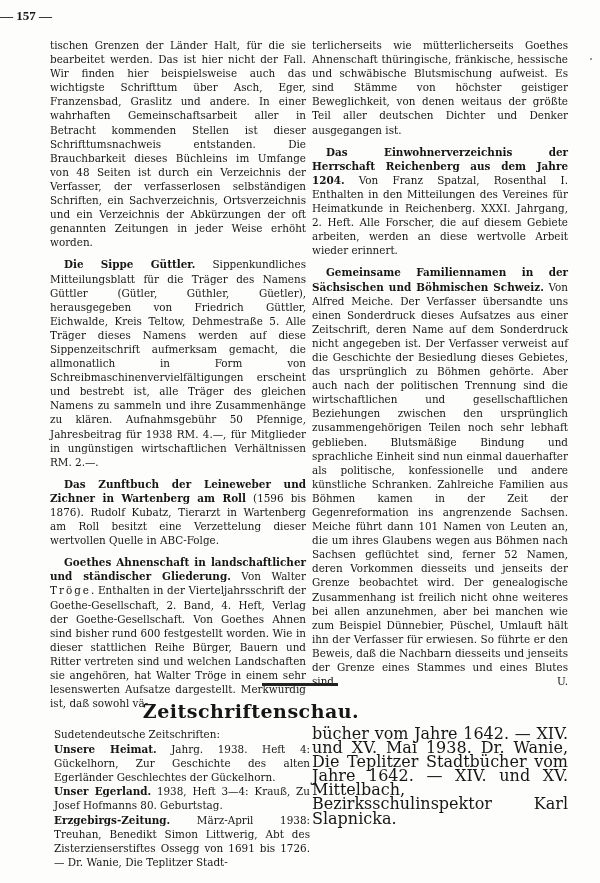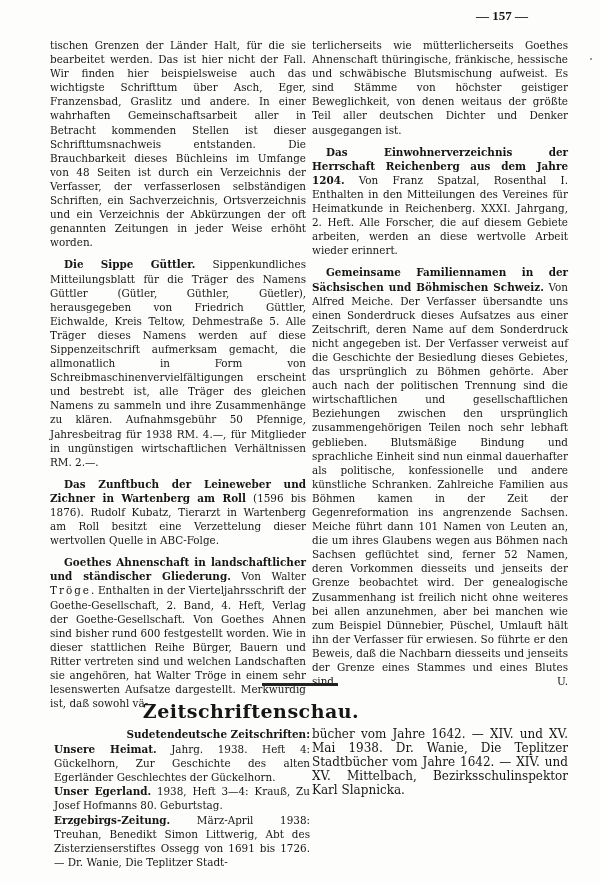--- a/index.html
+++ b/index.html
@@ -1,33 +1,33 @@
 <!DOCTYPE html>
 <html><head>
 <meta charset="utf-8">
 <style>
   html, body { margin:0; padding:0; background:#fdfdfc; }
   body { width:600px; height:883px; position:relative; overflow:hidden;
          font-family:"DejaVu Serif", serif; color:#161616; }
-  .page-number { position:absolute; top:8px; left:0; width:528px; text-align:right;
+  .page-number { position:absolute; top:8px; left:0; width:528px; text-align:left;
          font-family:"Liberation Serif", serif; font-size:13px; font-weight:bold; }
   .col { position:absolute; width:256px; font-size:10.4px; line-height:14.1px;
          text-align:justify; hyphens:manual; }
   .col-left  { left:50px; top:38px; }
   .col-right { left:312px; top:38px; }
   .para { margin:0 0 8px 0; text-indent:14px; }
   .para.cont { text-indent:0; }
   .para .b { font-weight:bold; }
   .spaced { letter-spacing:2px; }
   .rule { position:absolute; left:262px; top:683px; width:76px; height:3px; background:#222; }
   .section-title { position:absolute; top:700px; left:0; width:502px; text-align:center;
          font-family:"DejaVu Serif", serif; font-size:19px; font-weight:bold; letter-spacing:0.5px; }
   .lower-left  { position:absolute; left:54px; top:727px; width:256px; font-size:10.4px; line-height:14.1px; text-align:justify; }
-  .lower-right { position:absolute; left:312px; top:727px; width:256px; font-size:12px; line-height:14.1px; text-align:justify; }
-  .subhead { text-align:right; font-weight:bold; margin:0 0 1px 0; }
+  .lower-right { position:absolute; left:312px; top:727px; width:256px; font-size:16px; line-height:14.1px; text-align:justify; }
+  .subhead { text-align:left; font-weight:normal; margin:0 0 1px 0; }
   .entry { margin:0; text-indent:0; }
   .entry .b { font-weight:bold; }
   .small-mark { position:absolute; right:8px; top:58px; width:2px; height:2px; background:#999; }
 </style>
 </head>
 <body>
 
 <div class="small-mark"></div>
 
 <div class="page-number">— 157 —</div>

